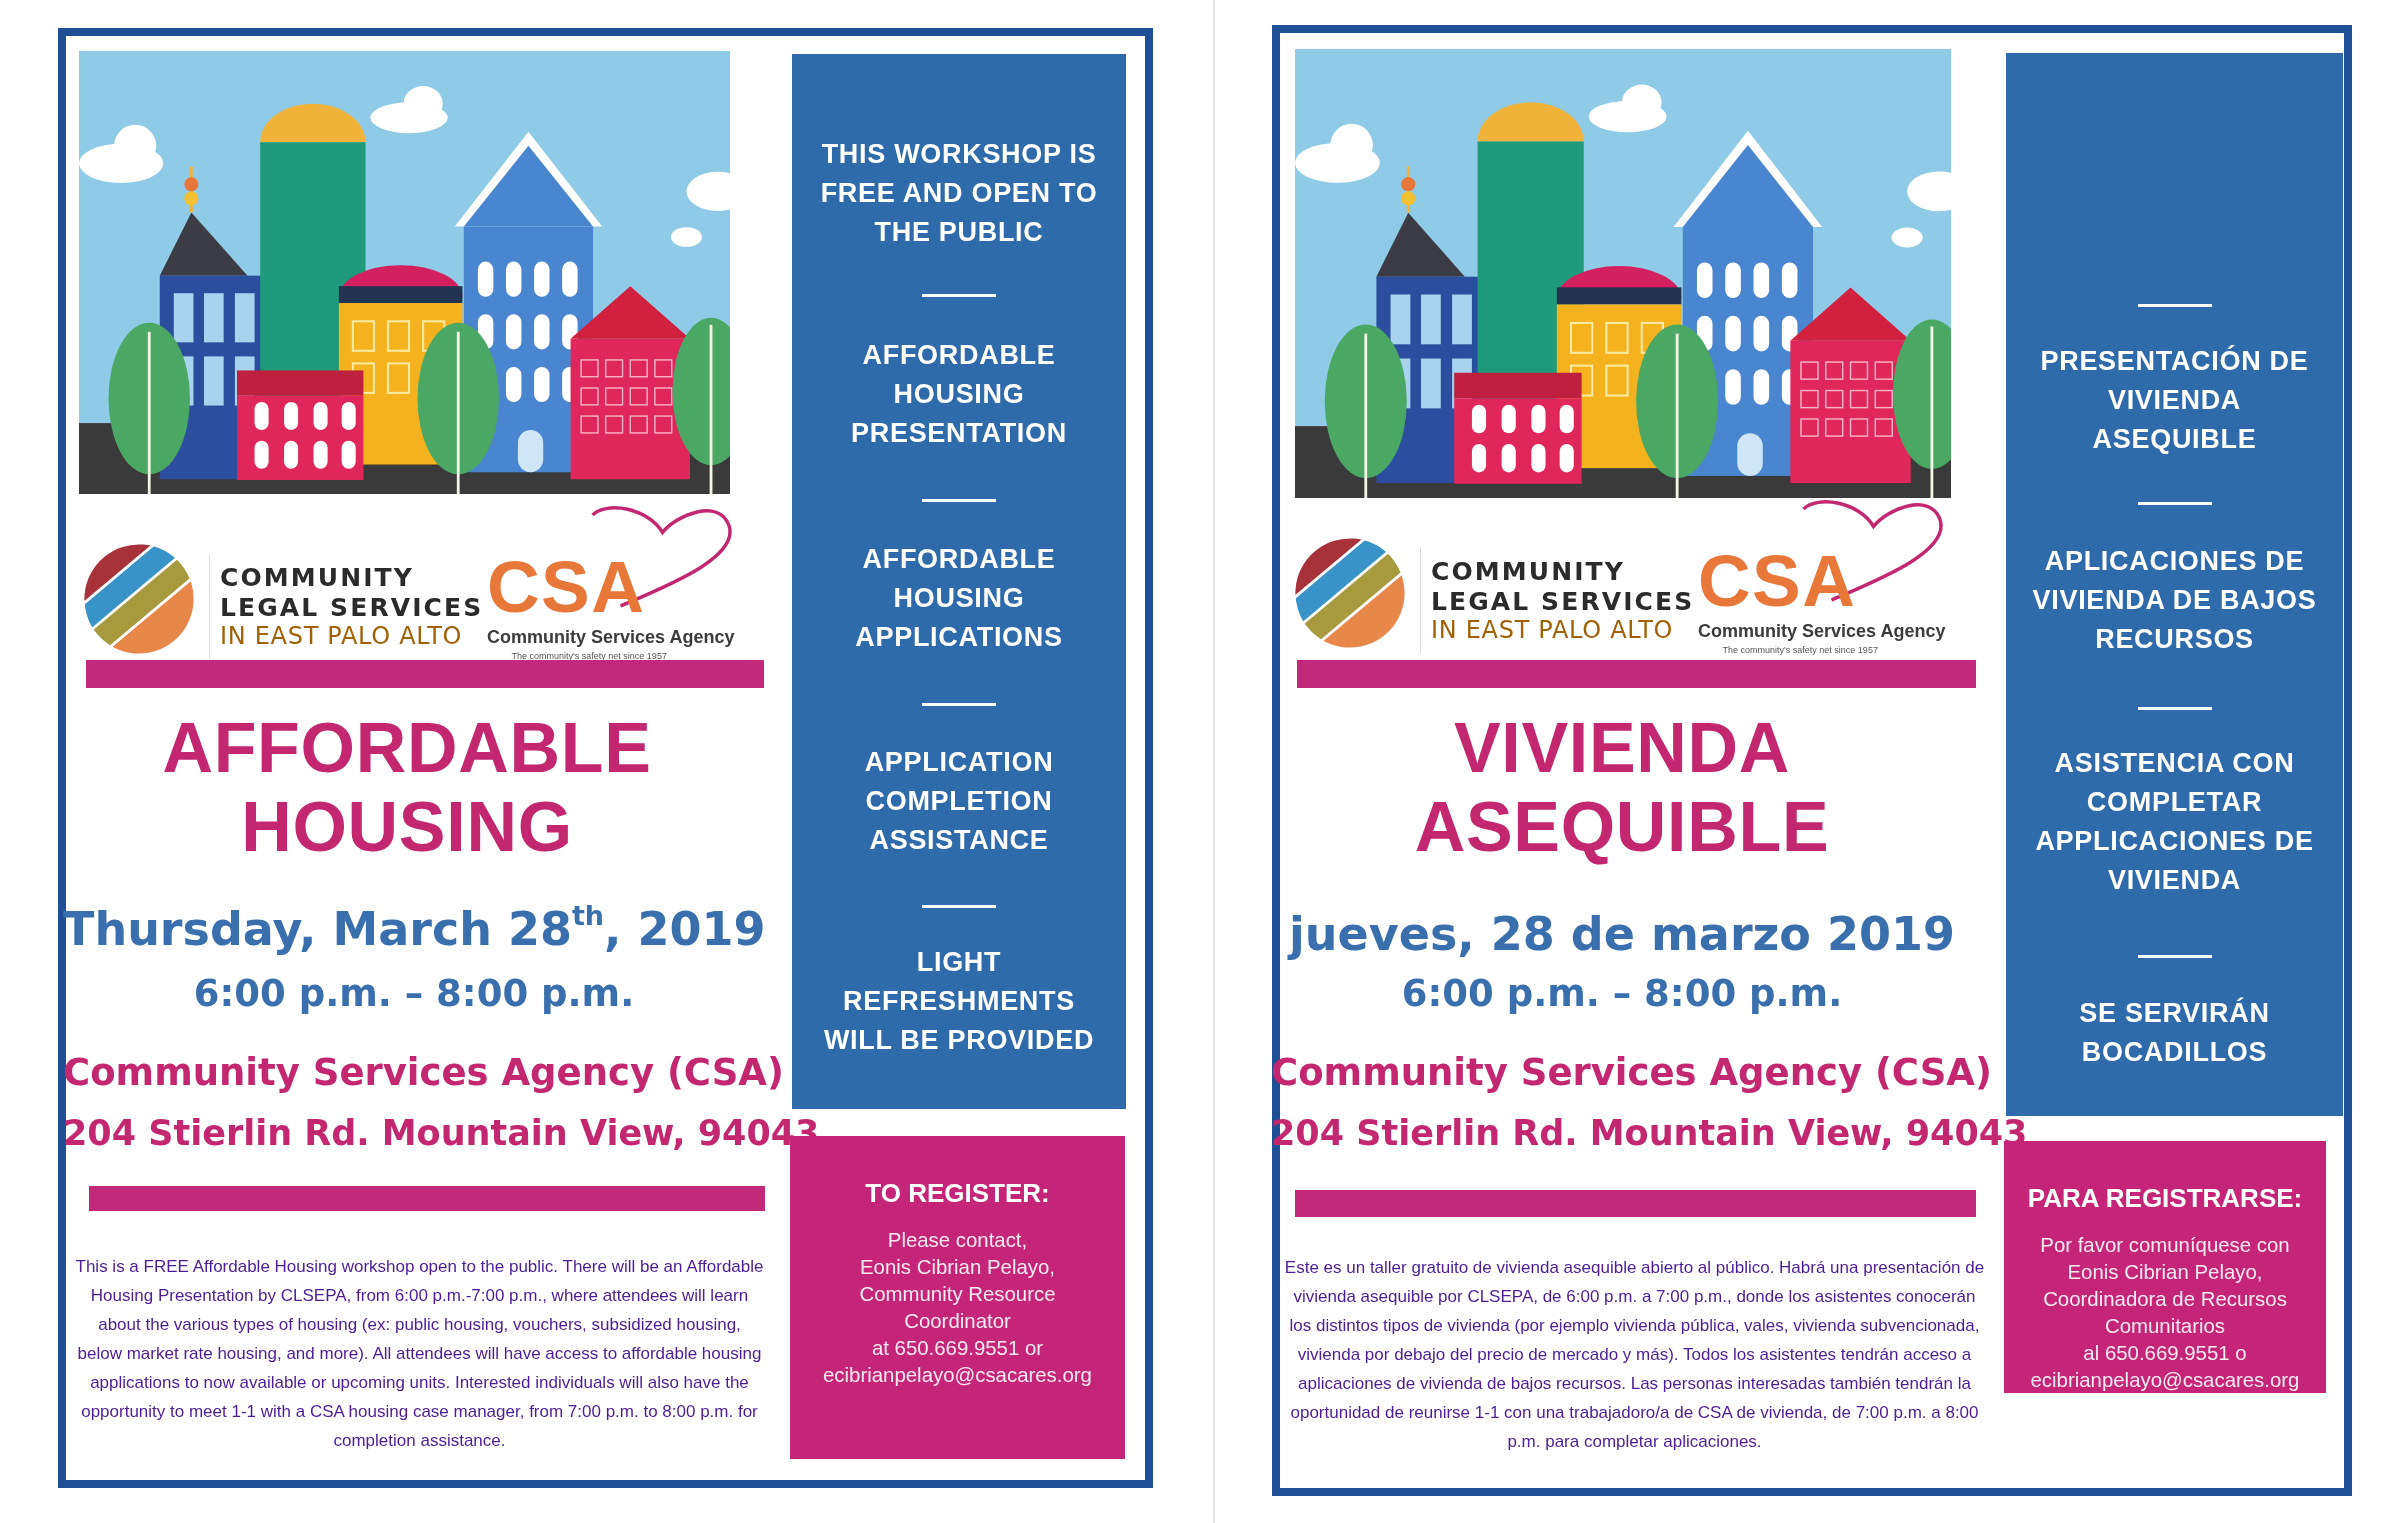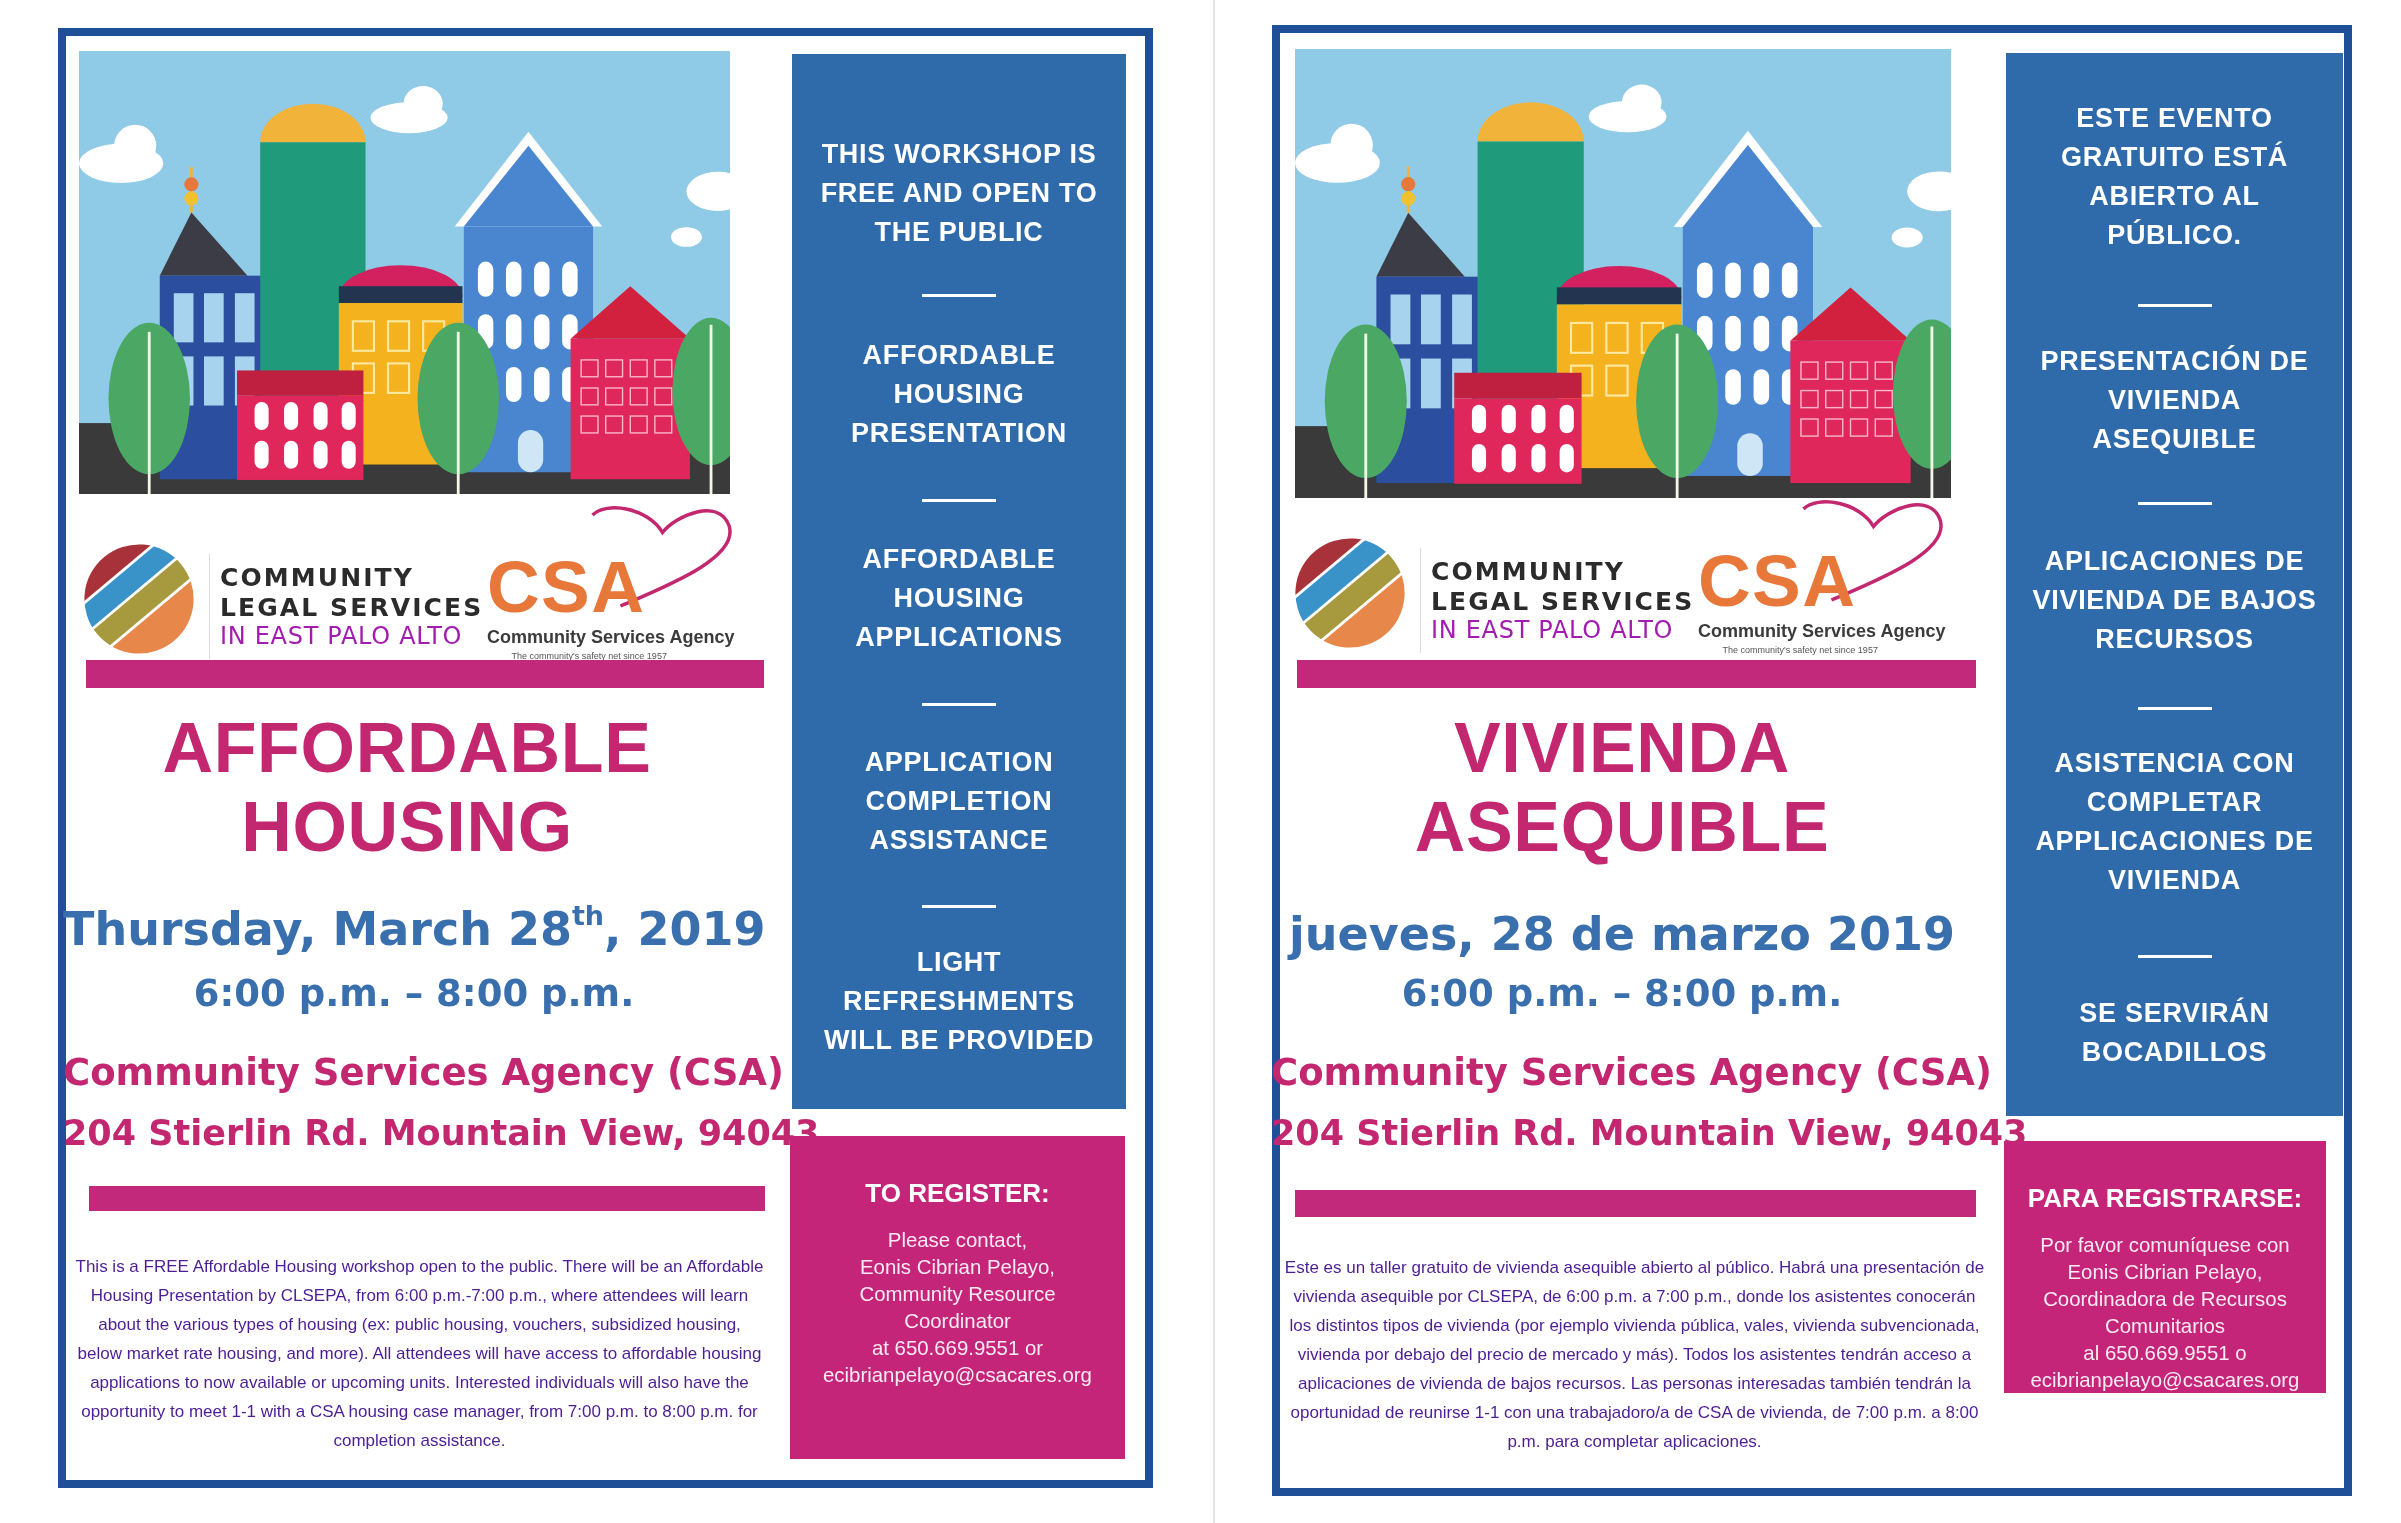--- a/index.html
+++ b/index.html
@@ -15,21 +15,21 @@
 
   .illus { position: absolute; overflow: hidden; }
   .illus svg { width: 100%; height: 100%; display: block; }
 
   
   .logos { position: absolute; height: 154px; }
   .cls-mark { position: absolute; left: 0; top: 42px; width: 112px; height: 112px; }
   .cls-divider { position: absolute; left: 126px; top: 53px; width: 1.4px; height: 105px; background: #dcdcdc; }
   .cls-text { position: absolute; left: 137px; top: 62px; font-family: "DejaVu Sans", sans-serif; line-height: 1.18; }
   .cls-line1, .cls-line2 { font-size: 25px; letter-spacing: 2.1px; font-weight: bold; color: #2b2b2b; display: block; }
-  .cls-line3 { font-size: 24px; letter-spacing: 0.7px; color: #a21caf; display: block; }
+  .cls-line3 { font-size: 24px; letter-spacing: 0.7px; color: #a16207; display: block; }
   .csa-logo { position: absolute; left: 404px; top: 0; width: 274px; height: 161px; }
   .csa-letters { position: absolute; left: 0; top: 49px; font-size: 73px; font-weight: bold; color: #e8773a; letter-spacing: 1.4px; line-height: 1; }
   .csa-name { position: absolute; left: 0; top: 126px; font-size: 18px; color: #3b3b3b; font-weight: bold; white-space: nowrap; }
   .csa-tag { position: absolute; left: 24.6px; top: 150px; font-size: 9px; color: #555; white-space: nowrap; }
   .csa-heart { position: absolute; left: 0; top: 0; width: 274px; height: 140px; }
 
   .pink-bar { position: absolute; background: #c2297a; }
 
   .title { position: absolute; text-align: center; font-weight: bold; color: #c2276f; font-size: 70px; line-height: 79px; letter-spacing: 0.7px; }
   .date-line, .time-line { position: absolute; text-align: center; color: #3a6fae; font-family: "DejaVu Sans", sans-serif; font-weight: bold; white-space: nowrap; }
@@ -385,24 +385,20 @@
   <div class="date-line" style="left:1271px;top:907px;width:702px;">jueves, 28 de marzo 2019</div>
   <div class="time-line" style="left:1271px;top:972px;width:702px;">6:00 p.m. – 8:00 p.m.</div>
   <div class="venue-line" style="left:1271px;top:1051px;width:702px;">Community Services Agency (CSA)</div>
   <div class="addr-line" style="left:1271px;top:1113px;width:702px;">204 Stierlin Rd. Mountain View, 94043</div>
 
   <div class="pink-bar" style="left:1295px;top:1190px;width:681px;height:27px;"></div>
 
   <div class="body-para" style="left:1282px;top:1253px;width:705px;">Este es un taller gratuito de vivienda asequible abierto al público. Habrá una presentación de vivienda asequible por CLSEPA, de 6:00 p.m. a 7:00 p.m., donde los asistentes conocerán los distintos tipos de vivienda (por ejemplo vivienda pública, vales, vivienda subvencionada, vivienda por debajo del precio de mercado y más). Todos los asistentes tendrán acceso a aplicaciones de vivienda de bajos recursos. Las personas interesadas también tendrán la oportunidad de reunirse 1-1 con una trabajadoro/a de CSA de vivienda, de 7:00 p.m. a 8:00 p.m. para completar aplicaciones.</div>
 
   <div class="blue-panel" style="left:2006px;top:53px;width:337px;height:1063px;">
-    <div class="panel-item" style="top:46px;">ESTE EVENTO
-GRATUITO ESTÁ
-ABIERTO AL
-PÚBLICO.</div>
     <div class="panel-dash" style="top:251px;"></div>
     <div class="panel-item" style="top:289px;">PRESENTACIÓN DE
 VIVIENDA
 ASEQUIBLE</div>
     <div class="panel-dash" style="top:449px;"></div>
     <div class="panel-item" style="top:489px;">APLICACIONES DE
 VIVIENDA DE BAJOS
 RECURSOS</div>
     <div class="panel-dash" style="top:654px;"></div>
     <div class="panel-item" style="top:691px;">ASISTENCIA CON

